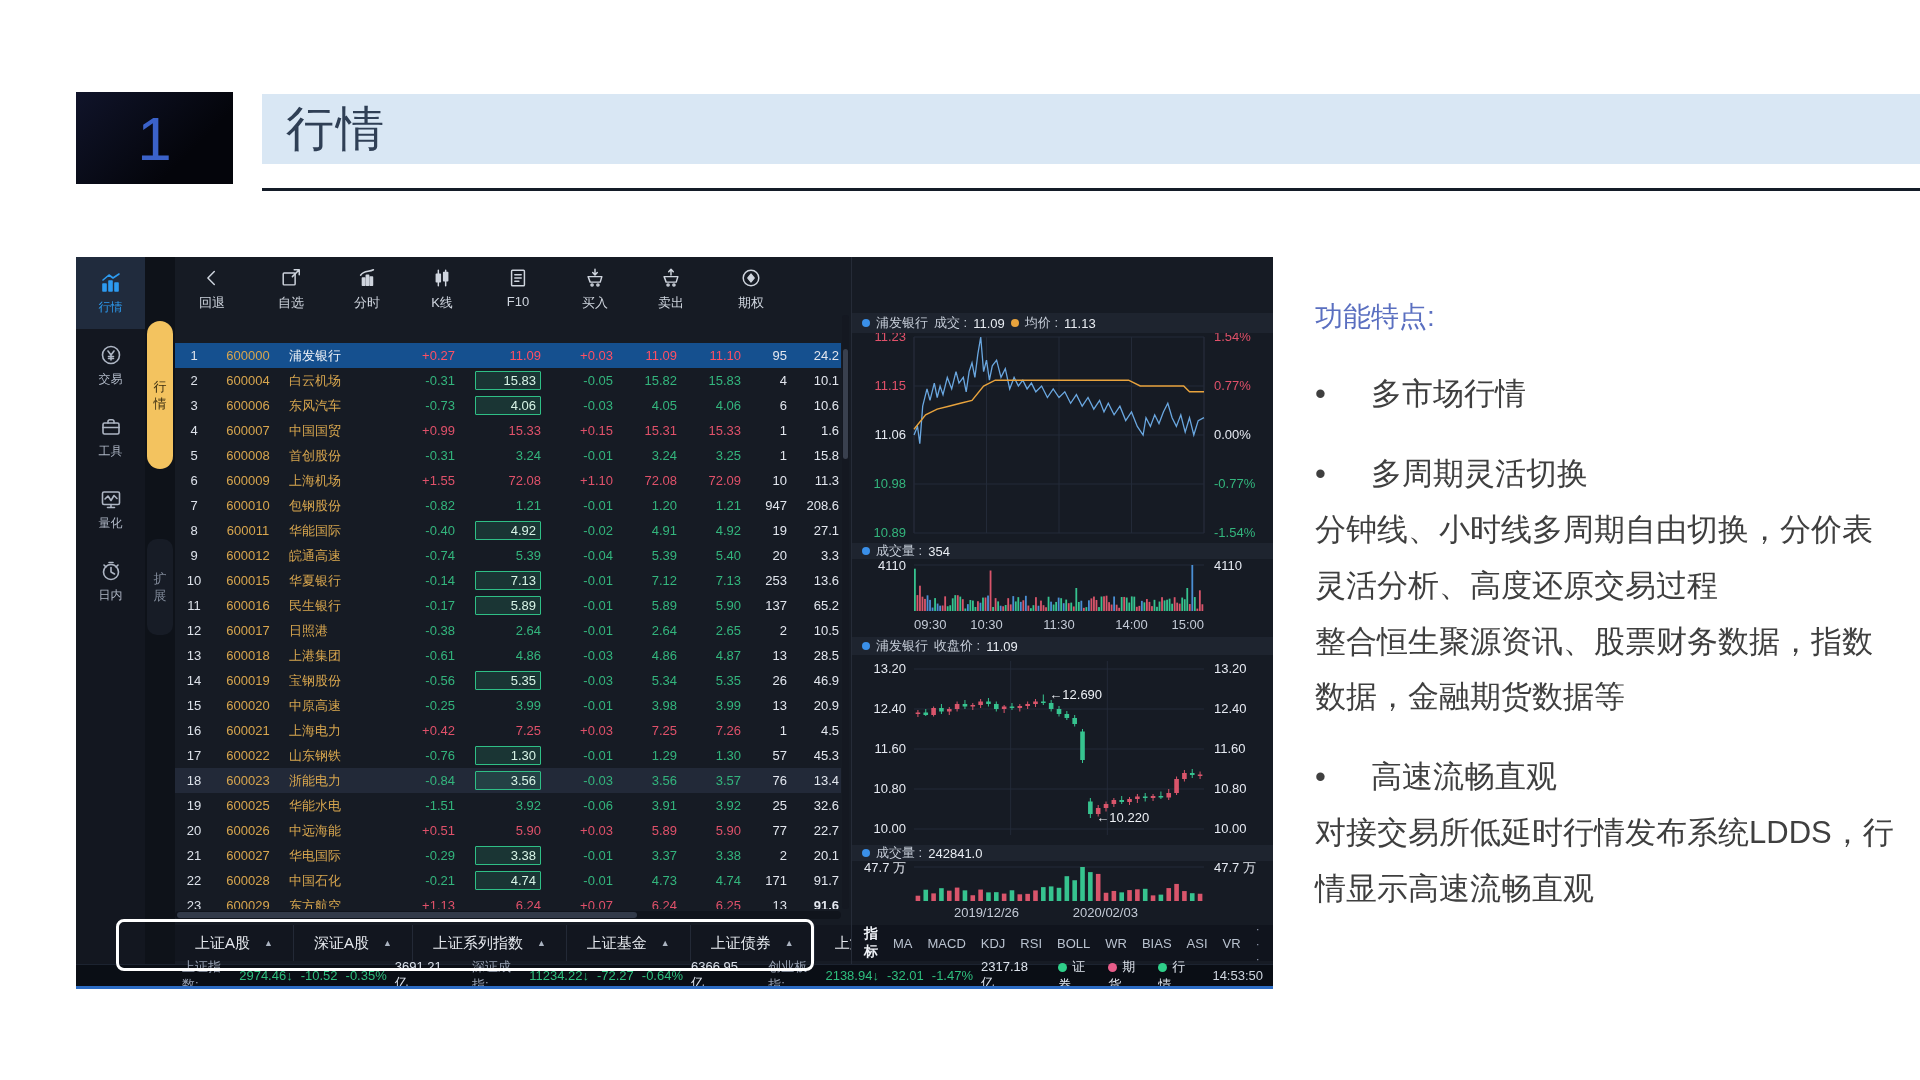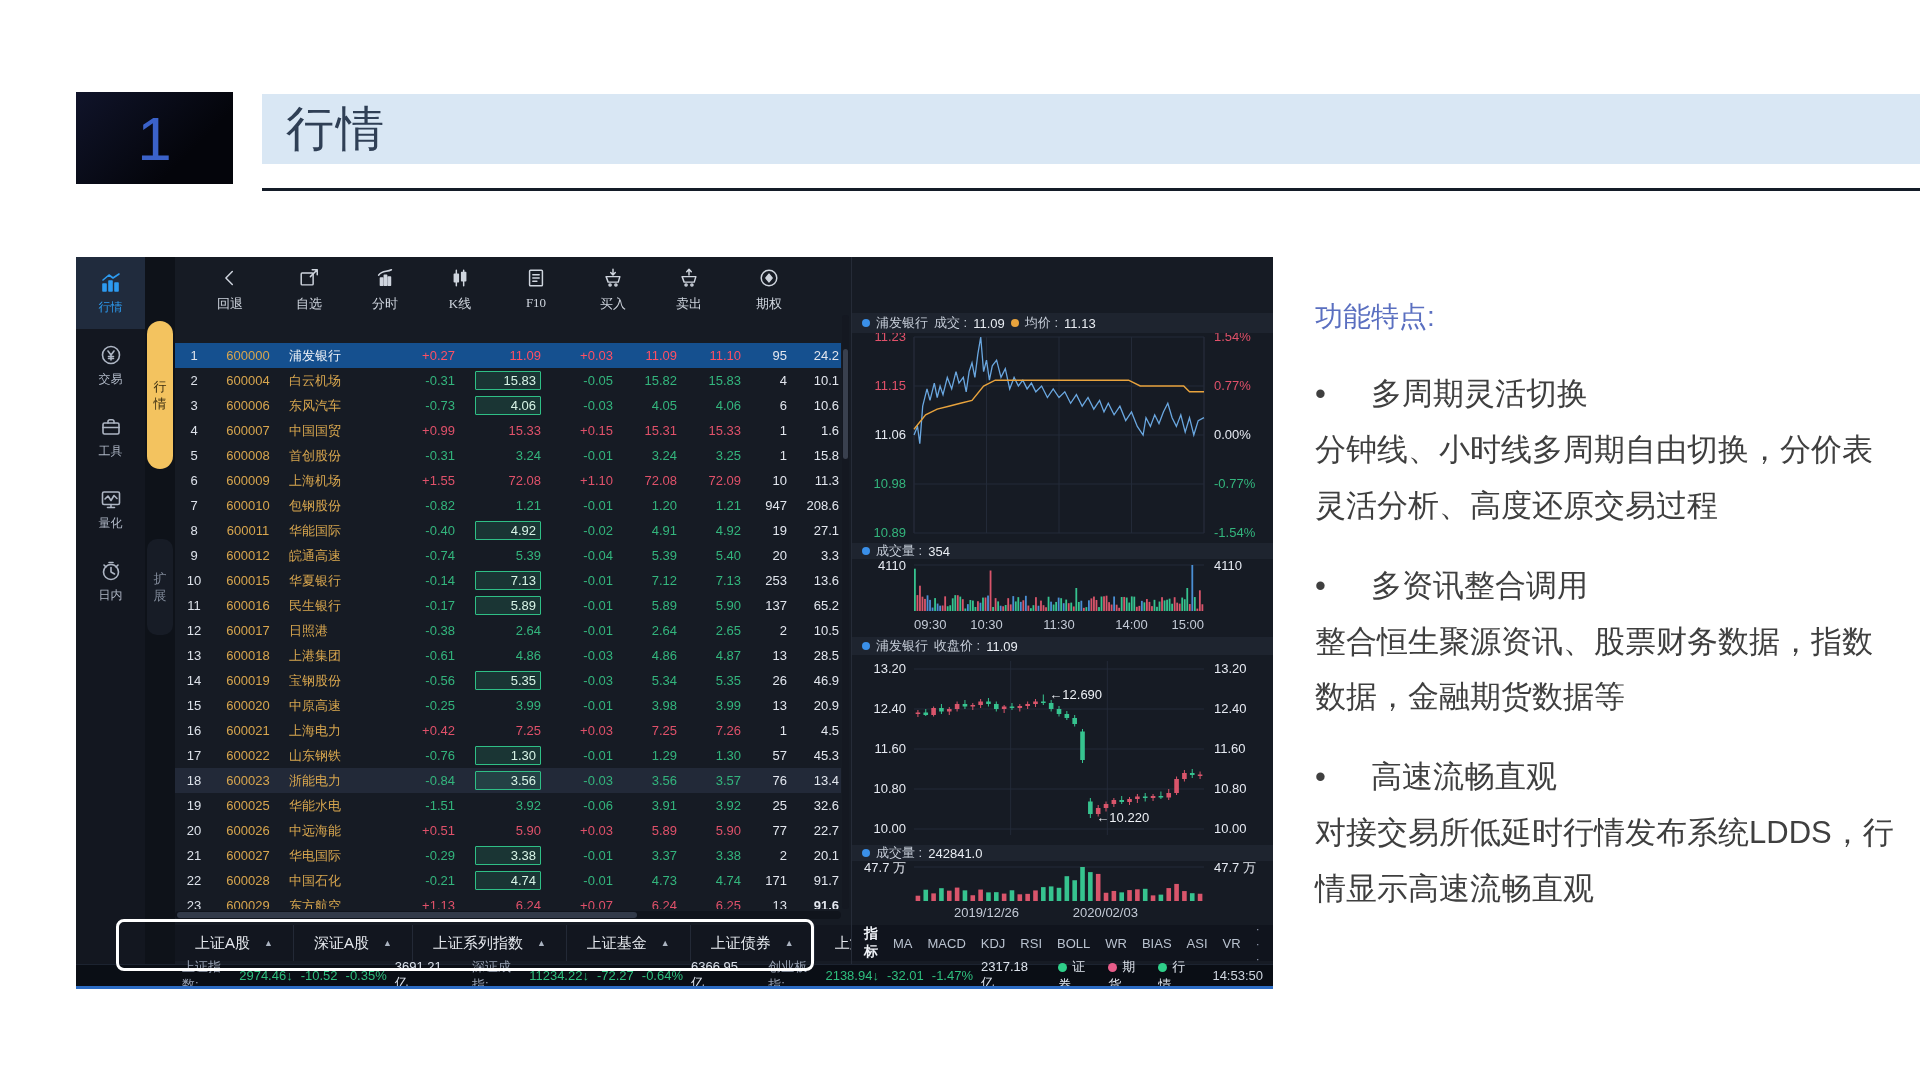--- a/index.html
+++ b/index.html
@@ -24,21 +24,21 @@
   .side-item.active{background:#202b3d;color:#2d9bf0;}
   .side-item .slabel{font-size:12px;}
   .side-item svg{display:block;}
   
   .side-tabs{position:absolute;left:69px;top:0;width:30px;height:707px;background:#0e1219;}
   .vtab{position:absolute;left:2px;width:26px;border-radius:13px;display:flex;flex-direction:column;
         align-items:center;justify-content:center;font-size:13px;line-height:17px;}
   .vtab.active{top:64px;height:148px;background:#f3c35f;color:#3a2e12;}
   .vtab.dim{top:282px;height:96px;background:#171c26;color:#7e8796;border-radius:10px;}
   
-  .toolbar{position:absolute;left:104px;top:4px;width:676px;height:54px;font-family:Liberation Serif, serif;}
+  .toolbar{position:absolute;left:86px;top:4px;width:676px;height:54px;}
   .tb-item{position:absolute;top:6px;width:58px;display:flex;flex-direction:column;align-items:center;
            gap:2px;color:#cfd5de;font-size:13px;cursor:default;}
   
   .thead{position:absolute;left:99px;top:58px;width:666px;height:28px;display:flex;
          color:#8d96a8;font-size:13px;align-items:center;border-top:1px dotted #39404d;overflow:hidden;}
   .tbody{position:absolute;left:99px;top:86px;width:666px;height:566px;overflow:hidden;}
   .trow{display:flex;height:25px;align-items:center;font-size:13px;overflow:hidden;}
   .trow.sel{background:#15508f;}
   .trow.hl{background:#222938;}
   .cell{flex:none;white-space:nowrap;overflow:hidden;}
@@ -924,21 +924,21 @@
           <span class="litem"><span class="ldot" style="background:#e85d8a"></span>期货</span>
           <span class="litem"><span class="ldot" style="background:#2fd08a"></span>行情</span>
         </span>
         <span class="sb-time">14:53:50</span>
       </div>
   </div>
 
   <div class="features">
     <div class="features-heading">功能特点:</div>
     <div id="featureList">
+        <div class="feat-title"><span class="bullet">•</span>多市场行情</div>
         <div class="feat-title"><span class="bullet">•</span>多周期灵活切换</div>
         <p class="feat-body">分钟线、小时线多周期自由切换，分价表灵活分析、高度还原交易过程</p>
-        <div class="feat-title"><span class="bullet">•</span>多资讯整合调用</div>
         <p class="feat-body">整合恒生聚源资讯、股票财务数据，指数数据，金融期货数据等</p>
         <div class="feat-title"><span class="bullet">•</span>高速流畅直观</div>
         <p class="feat-body">对接交易所低延时行情发布系统LDDS，行情显示高速流畅直观</p>
       </div>
   </div>
 </div>
 
 </body></html>

